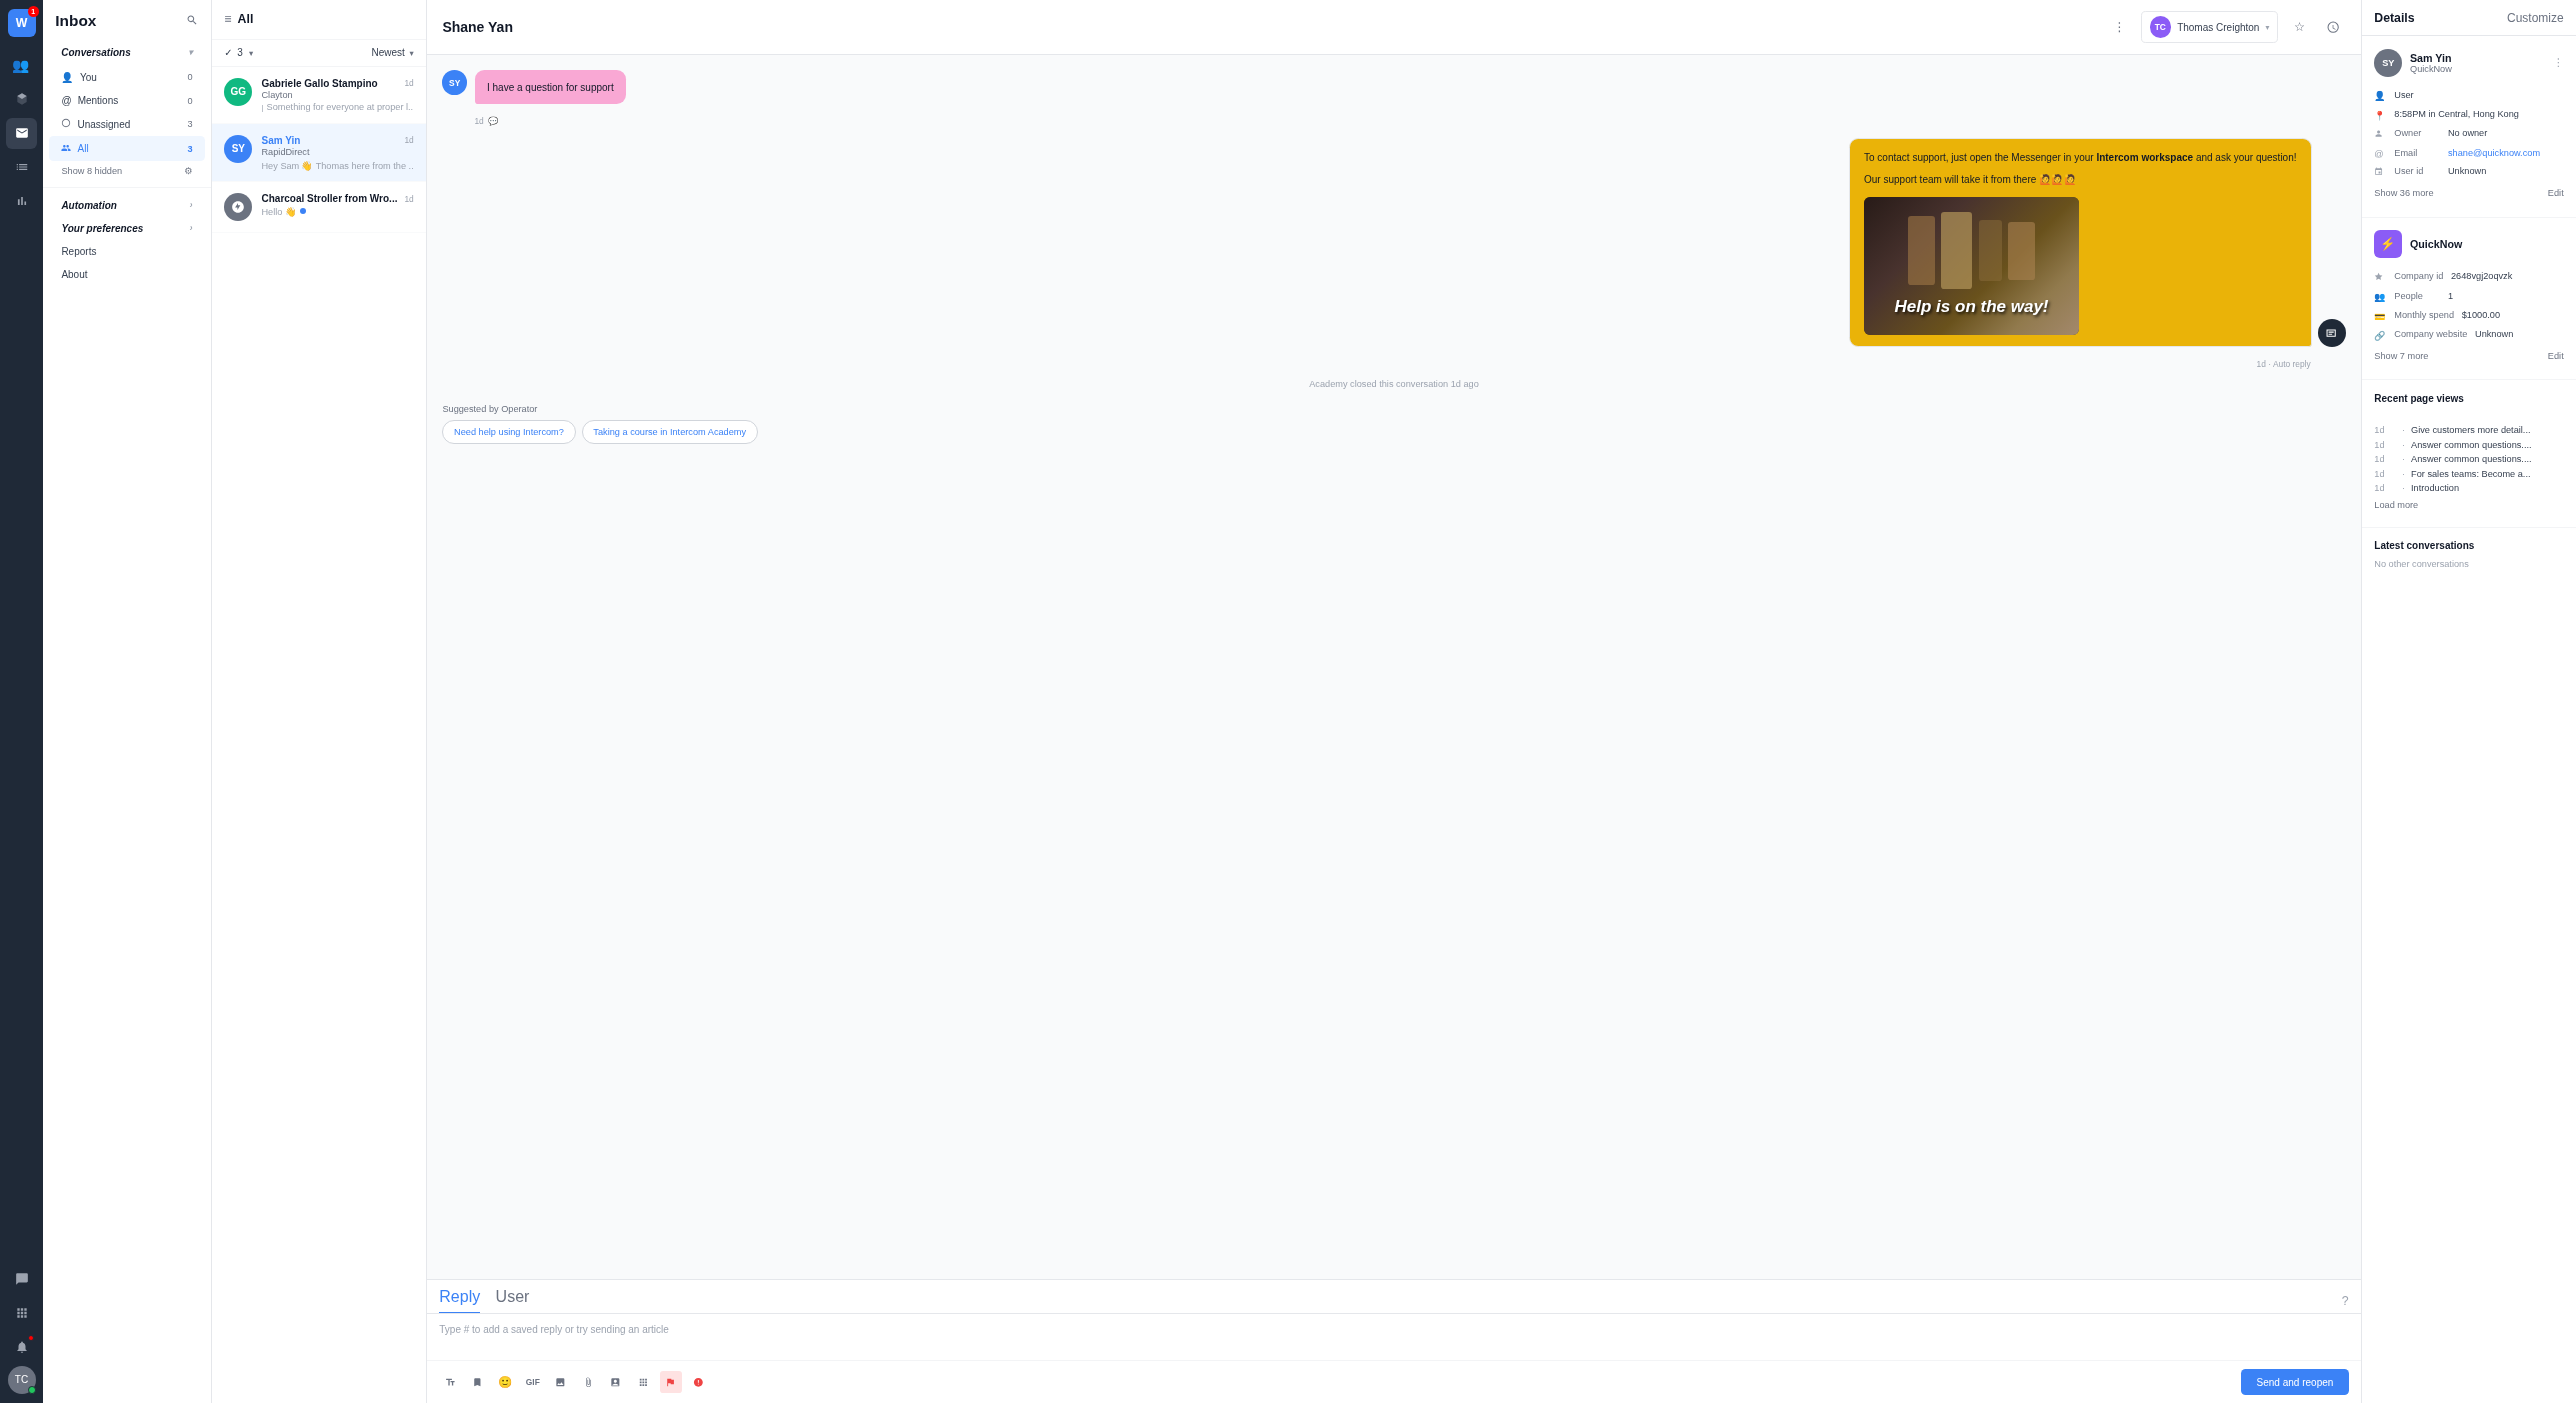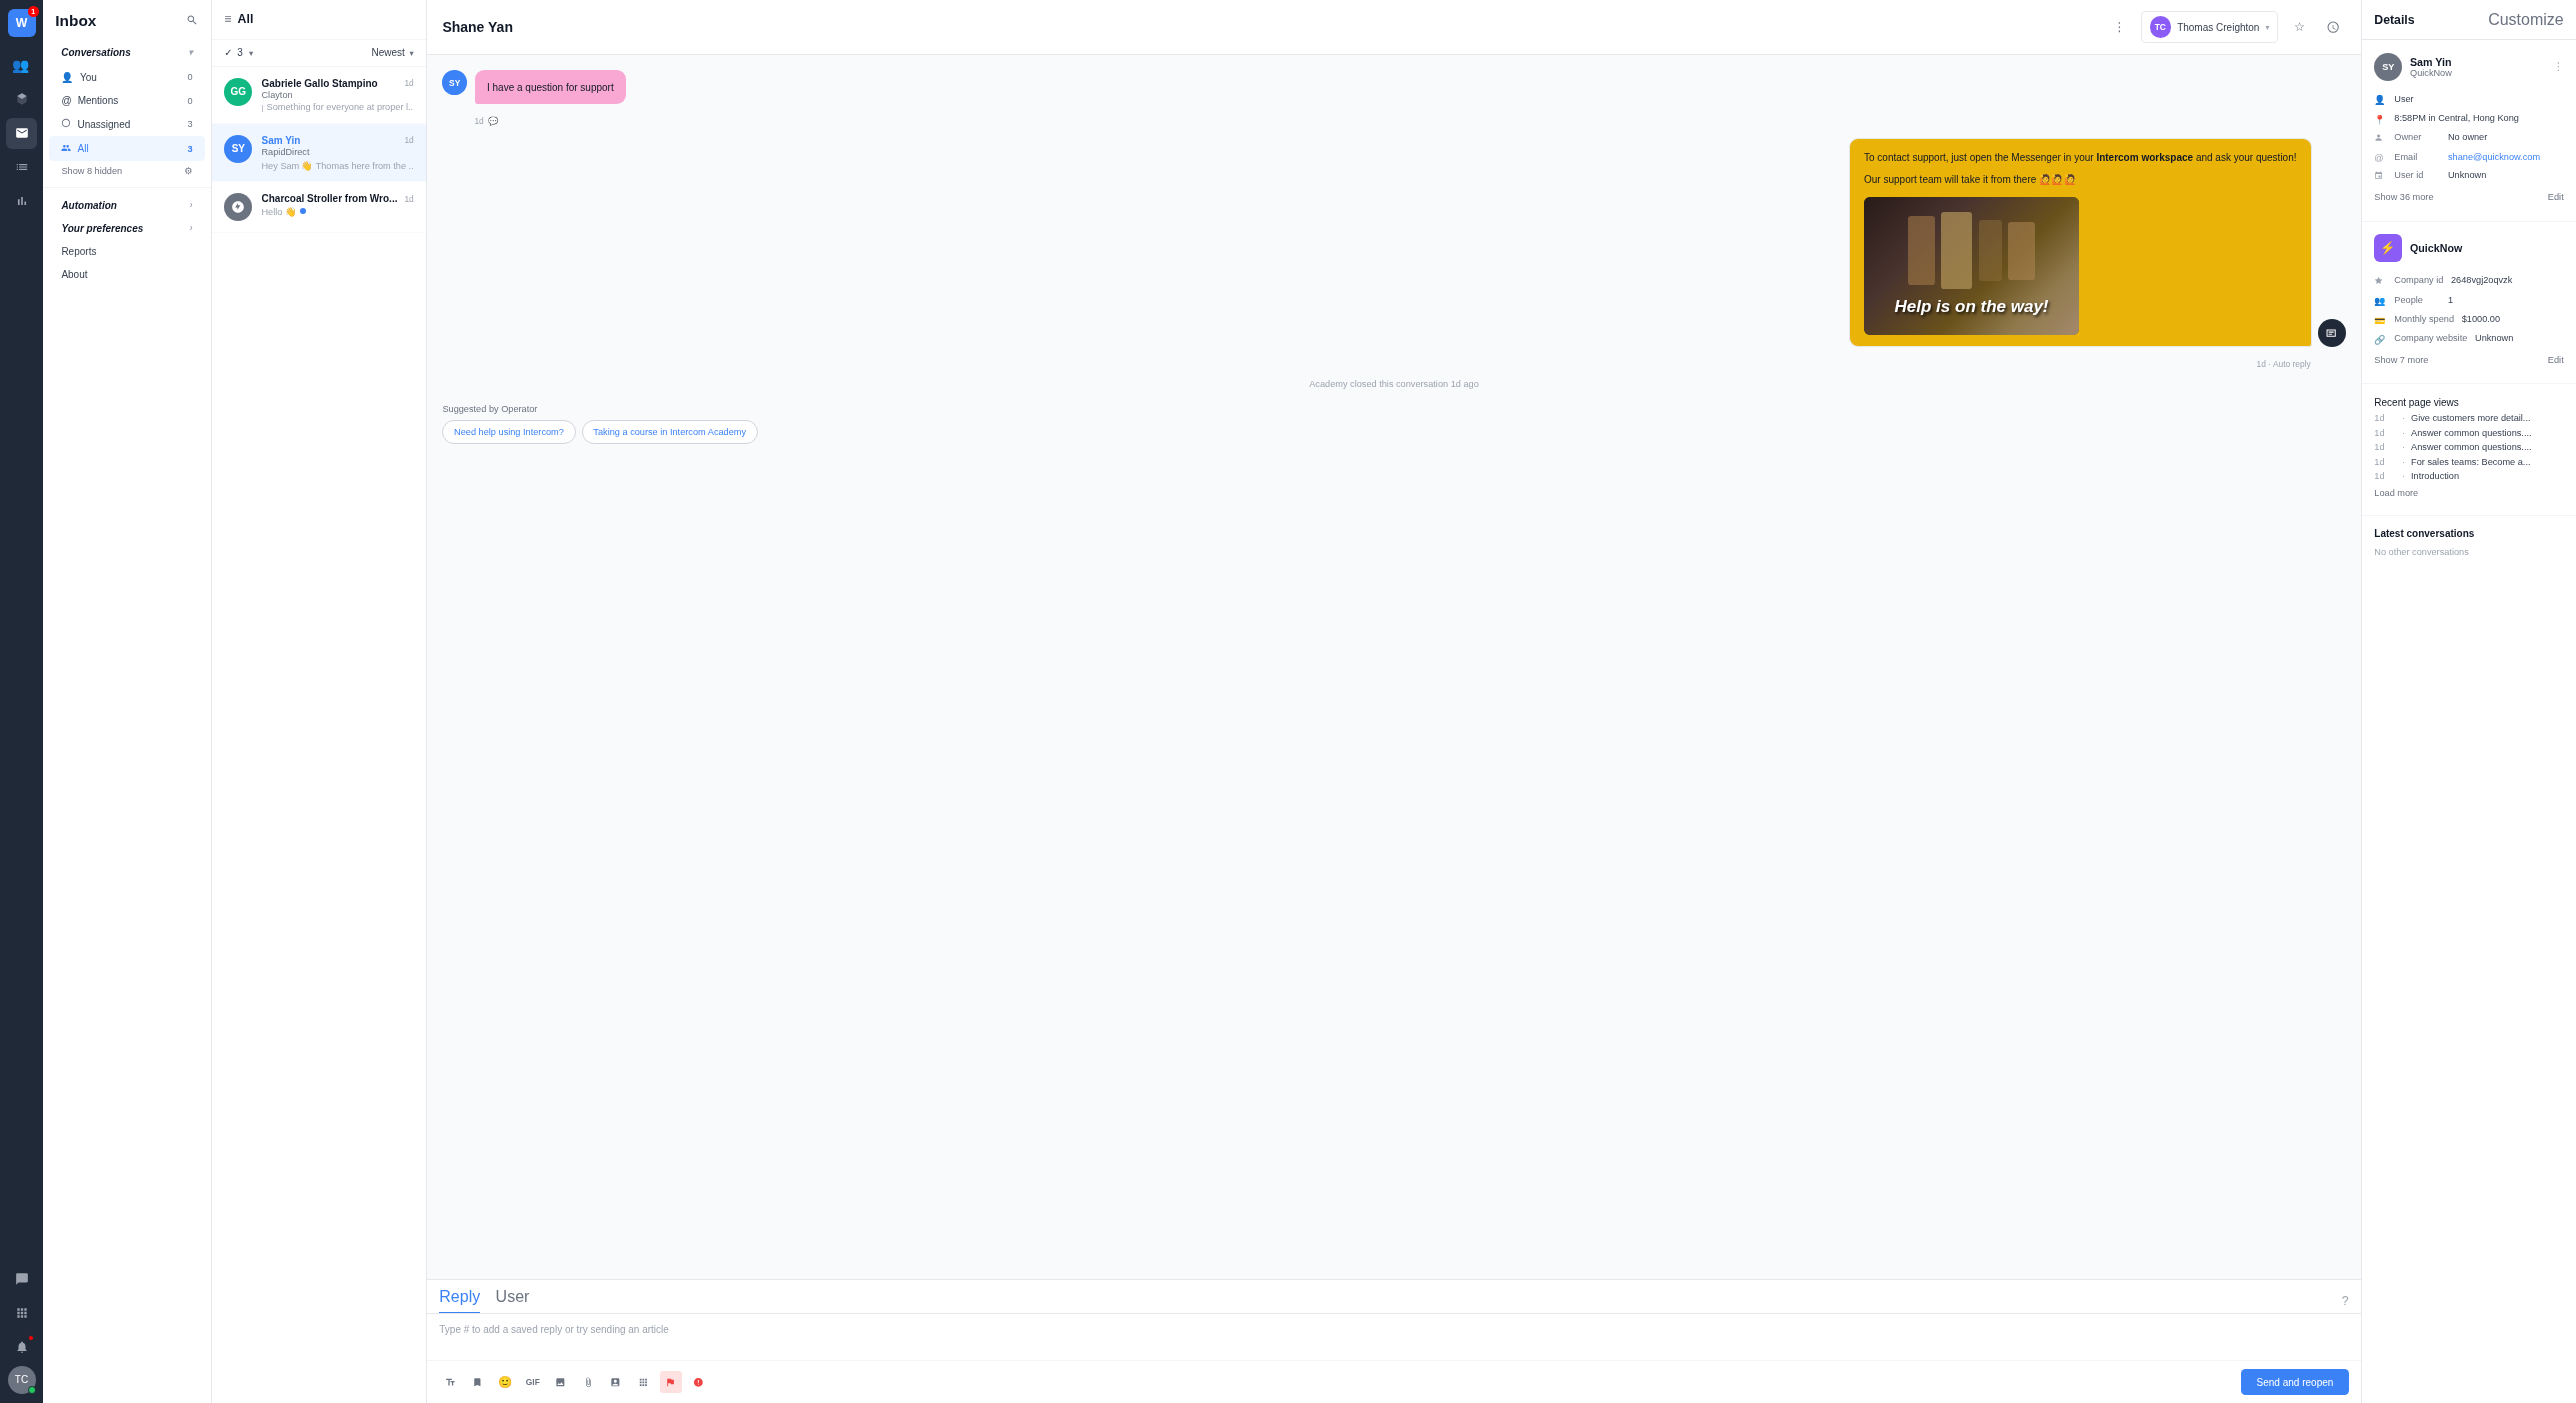--- a/index.html
+++ b/index.html
@@ -364,21 +364,21 @@
       flex-direction: column;
       overflow-y: auto;
       flex-shrink: 0;
     }
     .details-header {
       display: flex; align-items: center; justify-content: space-between;
       padding: 10.7px 12.3px;
       border-bottom: 0.8px solid #e5e7eb;
     }
     .details-header .title { font-size: 12.3px; font-weight: 600; color: #111827; }
-    .details-header .customize-btn { font-size: 16px; color: #6b7280; cursor: pointer; }
+    .details-header .customize-btn { font-size: 12px; color: #6b7280; cursor: pointer; }
     .contact-card {
       padding: 12.3px;
       border-bottom: 0.8px solid #f3f4f6;
     }
     .contact-card .contact-top {
       display: flex; align-items: center; gap: 7.7px;
       margin-bottom: 9.2px;
     }
     .contact-card .contact-avatar {
       width: 28px; height: 28px; border-radius: 50%;
@@ -413,21 +413,21 @@
       margin-bottom: 9.2px;
     }
     .company-logo {
       width: 28px; height: 28px; border-radius: 6.1px;
       background: #8b5cf6;
       display: flex; align-items: center; justify-content: center;
       color: white; font-size: 12.3px;
     }
     .company-card .company-name { font-size: 10.7px; font-weight: 600; color: #111827; }
     .page-views-section { padding: 12.3px; border-bottom: 0.8px solid #f3f4f6; }
-    .page-views-section .section-title { font-size: 10px; font-weight: 400; color: #111827; margin-bottom: 3px; }
+    .page-views-section .section-title { font-size: 10px; font-weight: 700; color: #111827; margin-bottom: 19px; }
     .page-view-item {
       display: flex; align-items: flex-start; gap: 6.1px;
       padding: 2.3px 0; font-size: 9.2px;
     }
     .page-view-item .time { color: #9ca3af; min-width: 21.5px; }
     .page-view-item .dot { color: #9ca3af; }
     .page-view-item .page-title { color: #374151; flex: 1; }
     .load-more-btn { font-size: 9.2px; color: #6b7280; cursor: pointer; padding: 4.6px 0; }
     .latest-conv-section { padding: 12.3px; }
     .latest-conv-section .section-title { font-size: 10px; font-weight: 600; color: #111827; margin-bottom: 7.7px; }

